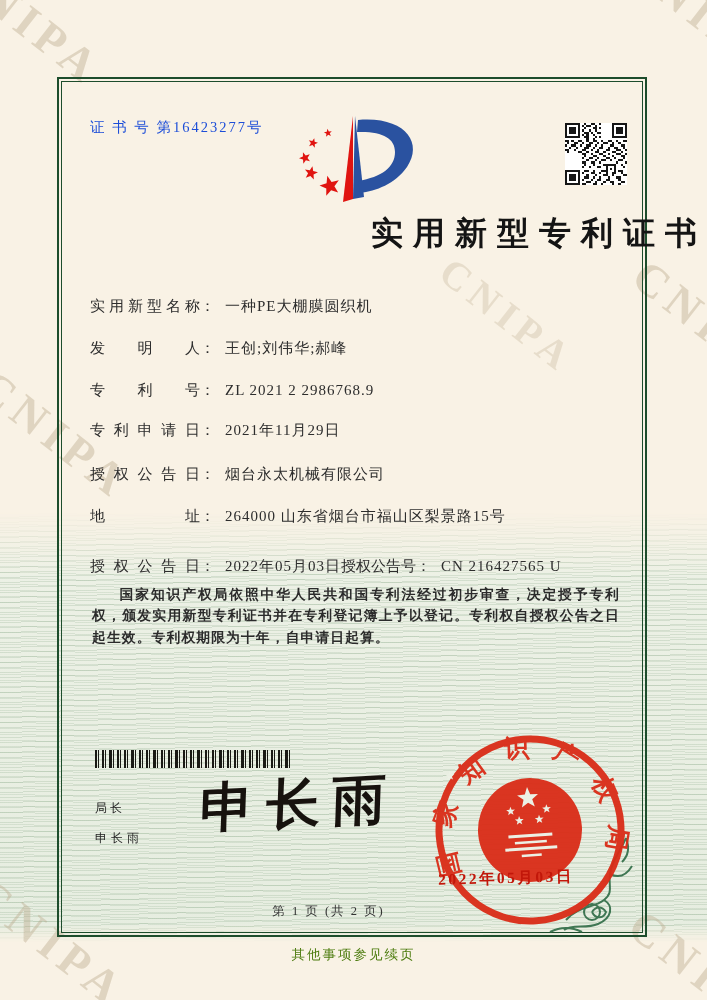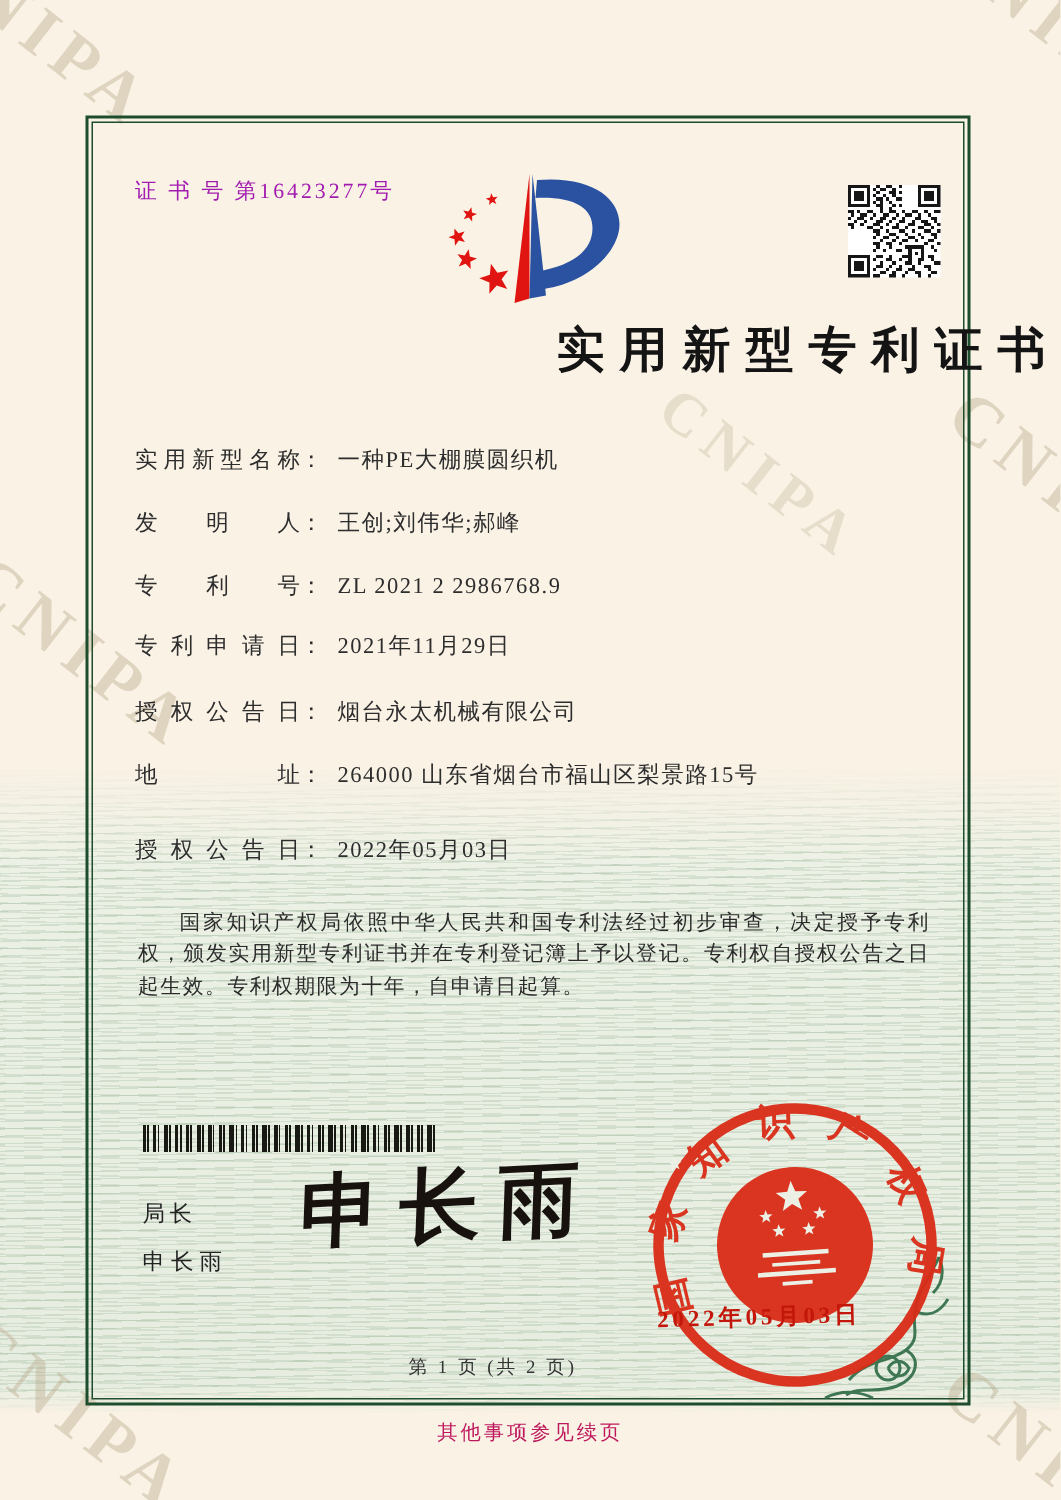--- a/index.html
+++ b/index.html
@@ -26,59 +26,59 @@
   .wm4 { left:428px; top:292px; font-size:40px; color:rgba(186,168,138,.28); }
   .wm5 { left:-34px; top:408px; }
   .wm6 { left:-38px; top:916px; }
   .wm7 { left:616px; top:948px; }
 
   
   .frame { position:absolute; left:57px; top:77px; width:590px; height:860px;
            border:2.5px solid #1d4d2c; z-index:2; }
   .frame-inner { position:absolute; inset:2px; border:1px solid #1d4d2c; }
 
-  .cert-number { position:absolute; left:90px; top:118px; font-size:14.5px; letter-spacing:2px; color:#a21caf; z-index:3; }
+  .cert-number { position:absolute; left:90px; top:118px; font-size:14.5px; letter-spacing:2px; color:#1d4ed8; z-index:3; }
 
   .qr { position:absolute; left:565px; top:123px; width:62px; height:62px; z-index:3; }
   .logo { position:absolute; left:292px; top:110px; z-index:3; }
 
   .title { position:absolute; left:0; top:212px; width:707px; text-align:right;
            font-size:32px; font-weight:700; letter-spacing:10px; color:#141414; z-index:3; }
 
   .fields { position:absolute; left:90px; top:297px; width:545px; font-size:15px; color:#2d2d2d; z-index:3; }
   .frow { position:absolute; left:0; white-space:nowrap; }
   .flabel { display:inline-block; width:110px; text-align:justify; text-align-last:justify; }
   .fvalue { margin-left:10px; letter-spacing:1px; }
   .grant2 { position:absolute; left:251px; top:0; }
 
-  .paras { position:absolute; left:92px; top:604px; width:528px; font-size:13.8px;
-           line-height:21.4px; color:#2b2b2b; letter-spacing:1.1px; text-align:justify; z-index:3; }
+  .paras { position:absolute; left:92px; top:584px; width:528px; font-size:13.8px;
+           line-height:21.4px; color:#2b2b2b; letter-spacing:1.1px; text-align:justify; z-index:3;font-weight:bold; }
   .paras p { text-indent:2em; }
 
   .barcode { position:absolute; left:95px; top:750px; width:196px; height:18px; z-index:3;
     background:repeating-linear-gradient(90deg,#191914 0 2px,transparent 2px 3px,#191914 3px 4px,
       transparent 4px 7px,#191914 7px 9px,transparent 9px 10px,#191914 10px 11px,transparent 11px 14px,
       #191914 14px 17px,transparent 17px 18px,#191914 18px 19px,transparent 19px 22px); }
 
-  .director { position:absolute; left:95px; top:800px; font-size:15px; color:#222; letter-spacing:3px; z-index:3; }
+  .director { position:absolute; left:95px; top:800px; font-size:12px; color:#222; letter-spacing:3px; z-index:3; }
   .director .name { margin-top:13px; letter-spacing:4px; }
 
   .signature { position:absolute; left:200px; top:768px; font-size:54px; color:#17120e;
                transform:rotate(-3deg) skewX(-5deg); letter-spacing:12px; font-weight:600; z-index:4; }
 
   .seal { position:absolute; left:430px; top:730px; width:200px; height:200px; opacity:.95; z-index:4; }
   .seal-date { position:absolute; left:438px; top:868px; font-size:15.5px; font-weight:700;
                color:#c2170a; letter-spacing:2.5px; transform:rotate(-1.5deg); z-index:5; }
 
   .flourish { position:absolute; left:548px; top:836px; z-index:3; }
 
   .pageinfo { position:absolute; left:0; top:903px; width:657px; text-align:center;
               font-size:12.5px; letter-spacing:2px; color:#333; z-index:3; }
   .footer-note { position:absolute; left:0; top:946px; width:707px; text-align:center;
-                 font-size:13.5px; letter-spacing:2px; color:#be185d; z-index:3; }
+                 font-size:13.5px; letter-spacing:2px; color:#4d7c0f; z-index:3; }
 </style>
 </head>
 <body>
 
 <div class="page">
 
   <div class="guilloche"></div>
 
   <div class="wm wm1">CNIPA</div>
   <div class="wm wm2">CNIPA</div>
@@ -161,20 +161,23 @@
       <span class="flabel">专利申请日</span><span>：</span><span class="fvalue">2021年11月29日</span>
     </div>
     <div class="frow" style="top:168px">
       <span class="flabel">授权公告日</span><span>：</span><span class="fvalue">烟台永太机械有限公司</span>
     </div>
     <div class="frow" style="top:210px">
       <span class="flabel">地址</span><span>：</span><span class="fvalue">264000 山东省烟台市福山区梨景路15号</span>
     </div>
     <div class="frow" style="top:260px">
       <span class="flabel">授权公告日</span><span>：</span><span class="fvalue">2022年05月03日</span>
+      <span class="grant2">
+        <span>授权公告号</span><span>：</span><span class="fvalue">CN 216427565 U</span>
+      </span>
     </div>
   </div>
 
   <div class="paras">
     <p>国家知识产权局依照中华人民共和国专利法经过初步审查，决定授予专利权，颁发实用新型专利证书并在专利登记簿上予以登记。专利权自授权公告之日起生效。专利权期限为十年，自申请日起算。</p>
   </div>
 
   <div class="barcode"></div>
 
   <div class="director">

